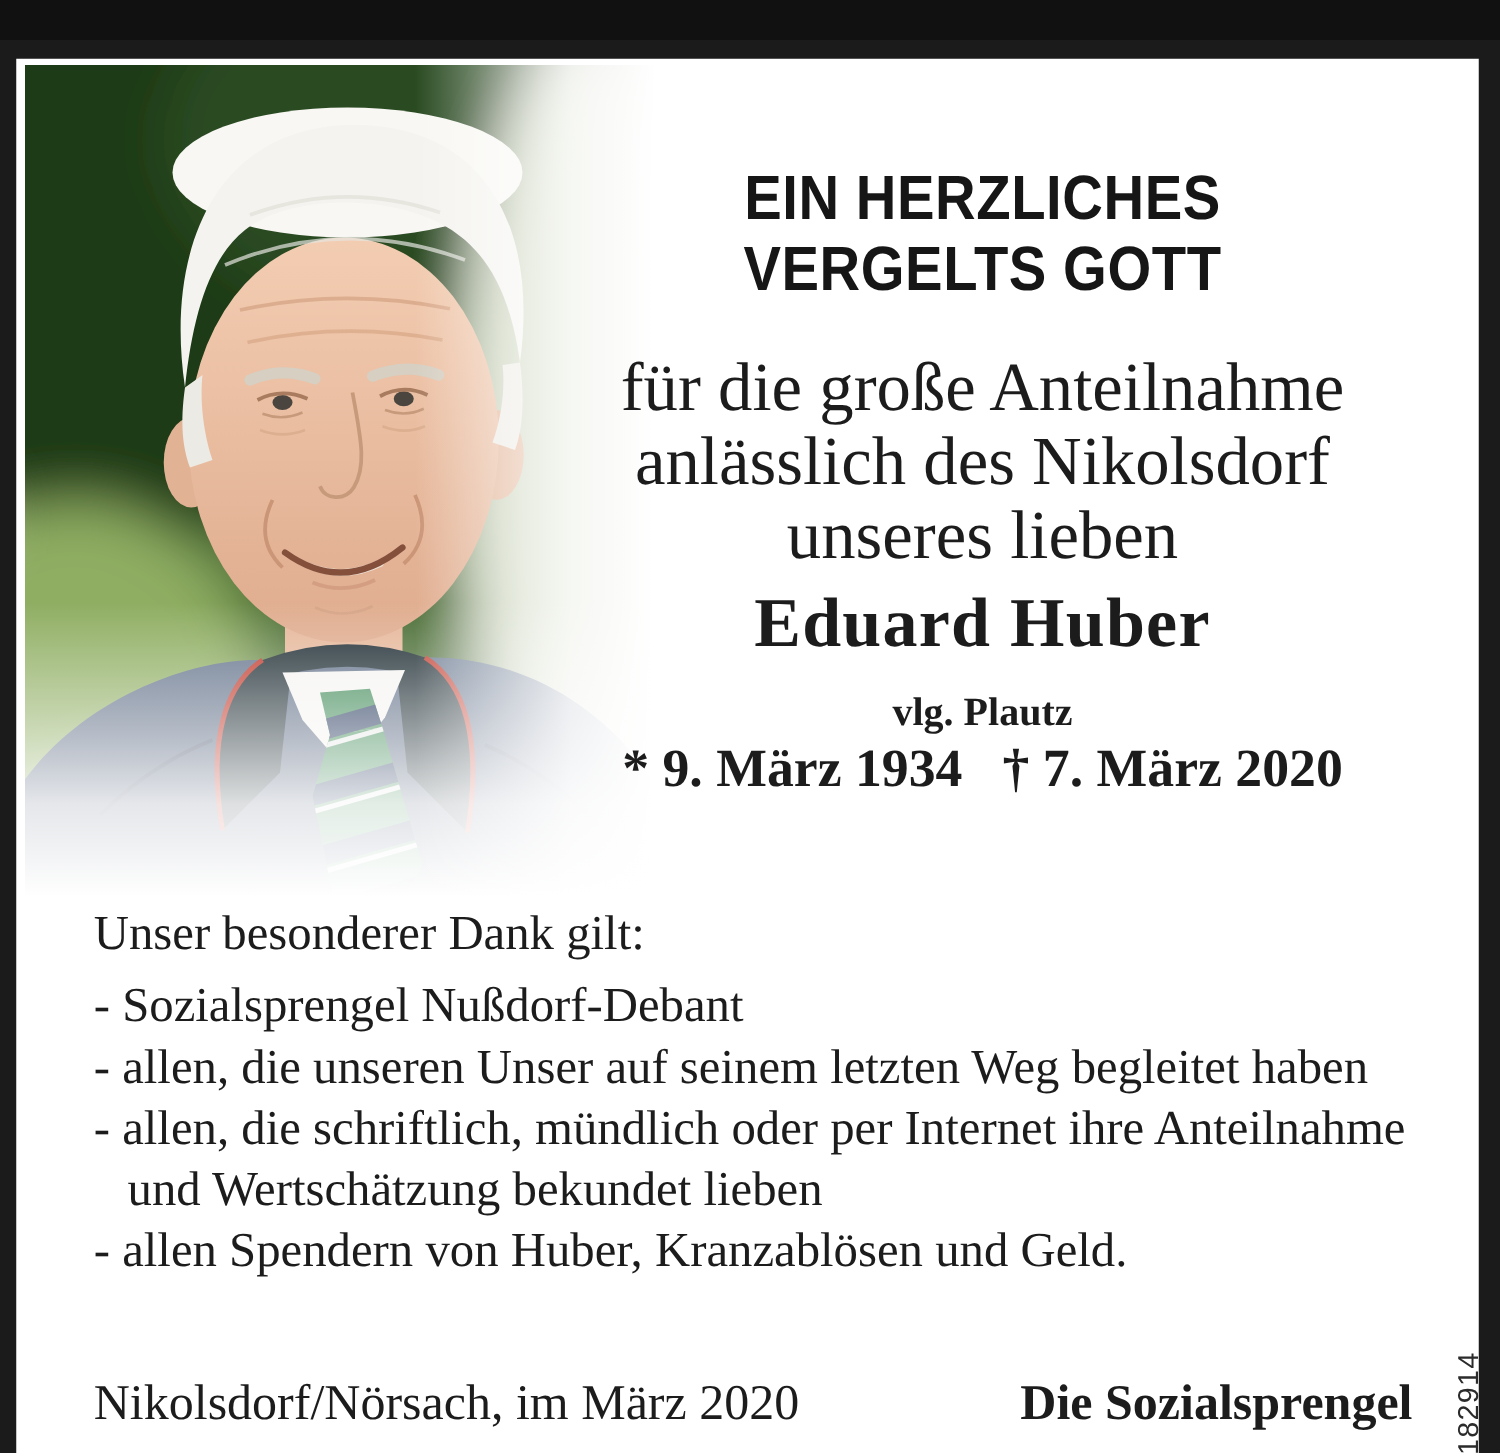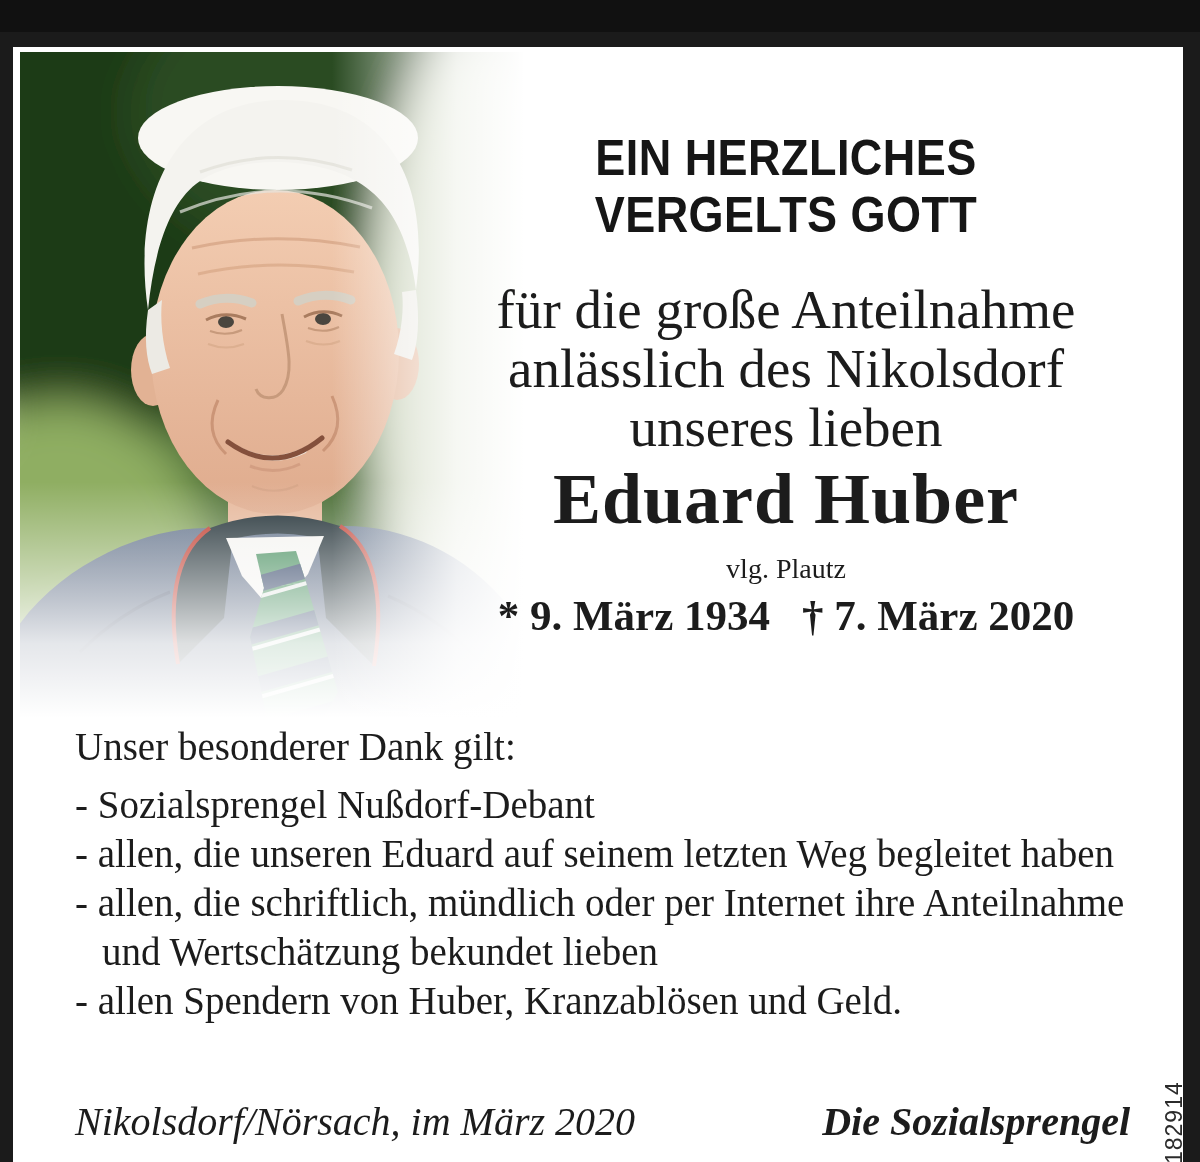--- a/index.html
+++ b/index.html
@@ -22,32 +22,32 @@
   }
 
   
   .right-col{position:absolute;left:480px;top:98px;width:612px;text-align:center;}
   .headline{
     font-family:"Liberation Sans",sans-serif;font-weight:bold;
     font-size:50px;line-height:57px;letter-spacing:.5px;color:#161616;
     transform:scaleX(.9);transform-origin:50% 0;
   }
   .intro{margin-top:36px;font-size:55px;line-height:59px;}
-  .name{margin-top:-6px;font-weight:bold;font-size:72px;line-height:96px;letter-spacing:1px;white-space:nowrap;}
-  .vlg{font-weight:normal;font-size:28px;line-height:44px;}
+  .name{margin-top:-6px;font-weight:bold;font-size:56px;line-height:96px;letter-spacing:1px;white-space:nowrap;}
+  .vlg{font-weight:bold;font-size:32px;line-height:44px;}
   .dates{display:flex;justify-content:center;column-gap:32px;font-weight:bold;font-size:43px;line-height:50px;white-space:nowrap;}
 
   
   .thanks{position:absolute;left:75px;top:690px;width:1080px;font-size:39px;line-height:49px;text-align:left;}
   .thanks-title{margin-bottom:9px;}
   .titem div{white-space:nowrap;}
   .titem .cont{padding-left:27px;}
 
   
-  .footer{position:absolute;left:75px;right:70px;top:1066px;display:flex;justify-content:space-between;align-items:baseline;font-size:40px;line-height:48px;font-style:italic;}
+  .footer{position:absolute;left:75px;right:70px;top:1066px;display:flex;justify-content:space-between;align-items:baseline;font-size:40px;line-height:48px;}
   .sig{font-weight:bold;}
 
   
   .print-code{position:absolute;right:16px;top:1056px;width:26px;height:76px;}
   .print-code span{
     position:absolute;left:3px;top:76px;transform:rotate(-90deg);transform-origin:0 0;
     font-family:"Liberation Sans",sans-serif;font-size:23px;letter-spacing:1px;color:#2b2b2b;white-space:nowrap;
   }
 </style>
 </head>
@@ -172,21 +172,21 @@
       <span>† 7. März 2020</span>
     </div>
   </div>
 
   <div class="thanks">
     <div class="thanks-title">Unser besonderer Dank gilt:</div>
     <div class="titem">
       <div>- Sozialsprengel Nußdorf-Debant</div>
     </div>
     <div class="titem">
-      <div>- allen, die unseren Eduard auf seinem letzten Weg begleitet haben</div>
+      <div>- allen, die unseren Unser auf seinem letzten Weg begleitet haben</div>
     </div>
     <div class="titem">
       <div>- allen, die schriftlich, mündlich oder per Internet ihre Anteilnahme</div>
       <div class="cont">und Wertschätzung bekundet lieben</div>
     </div>
     <div class="titem">
       <div>- allen Spendern von Huber, Kranzablösen und Geld.</div>
     </div>
   </div>
 

